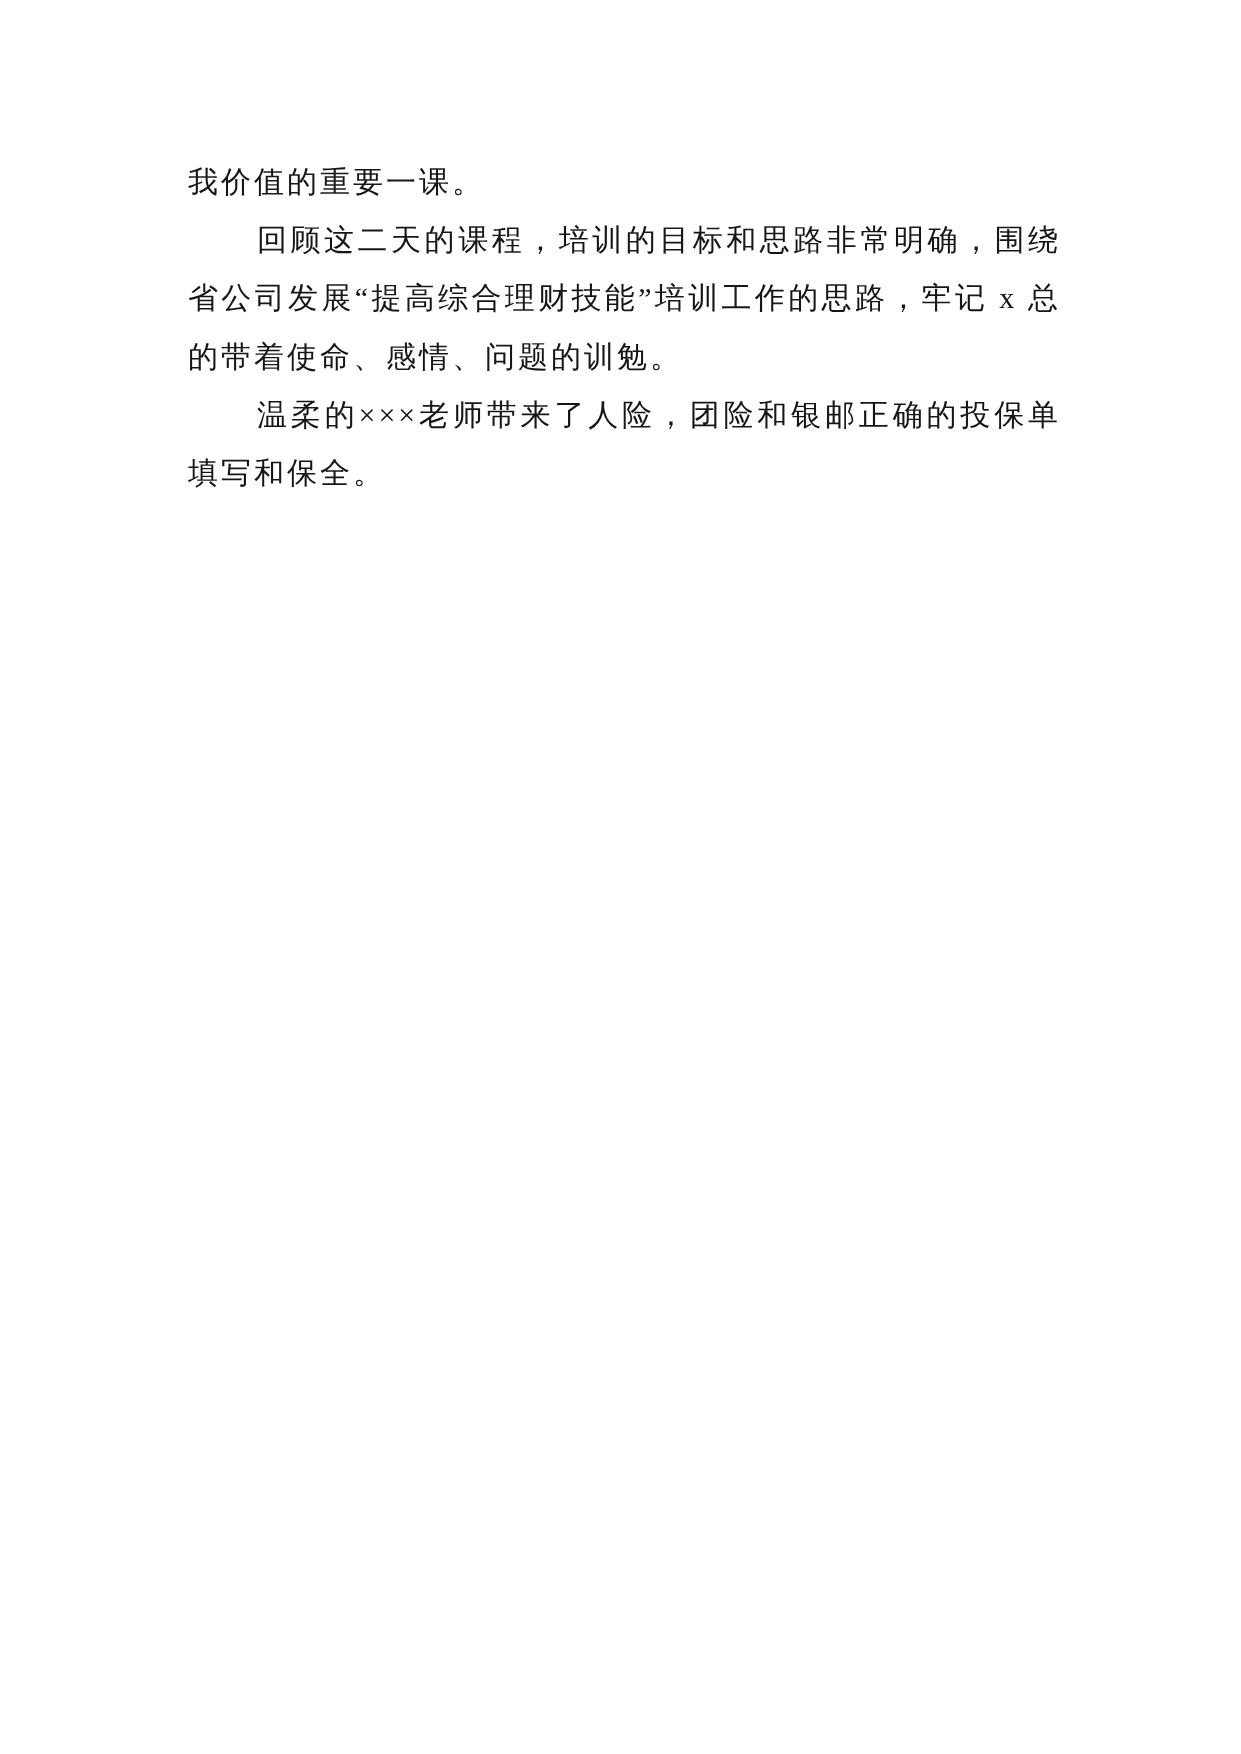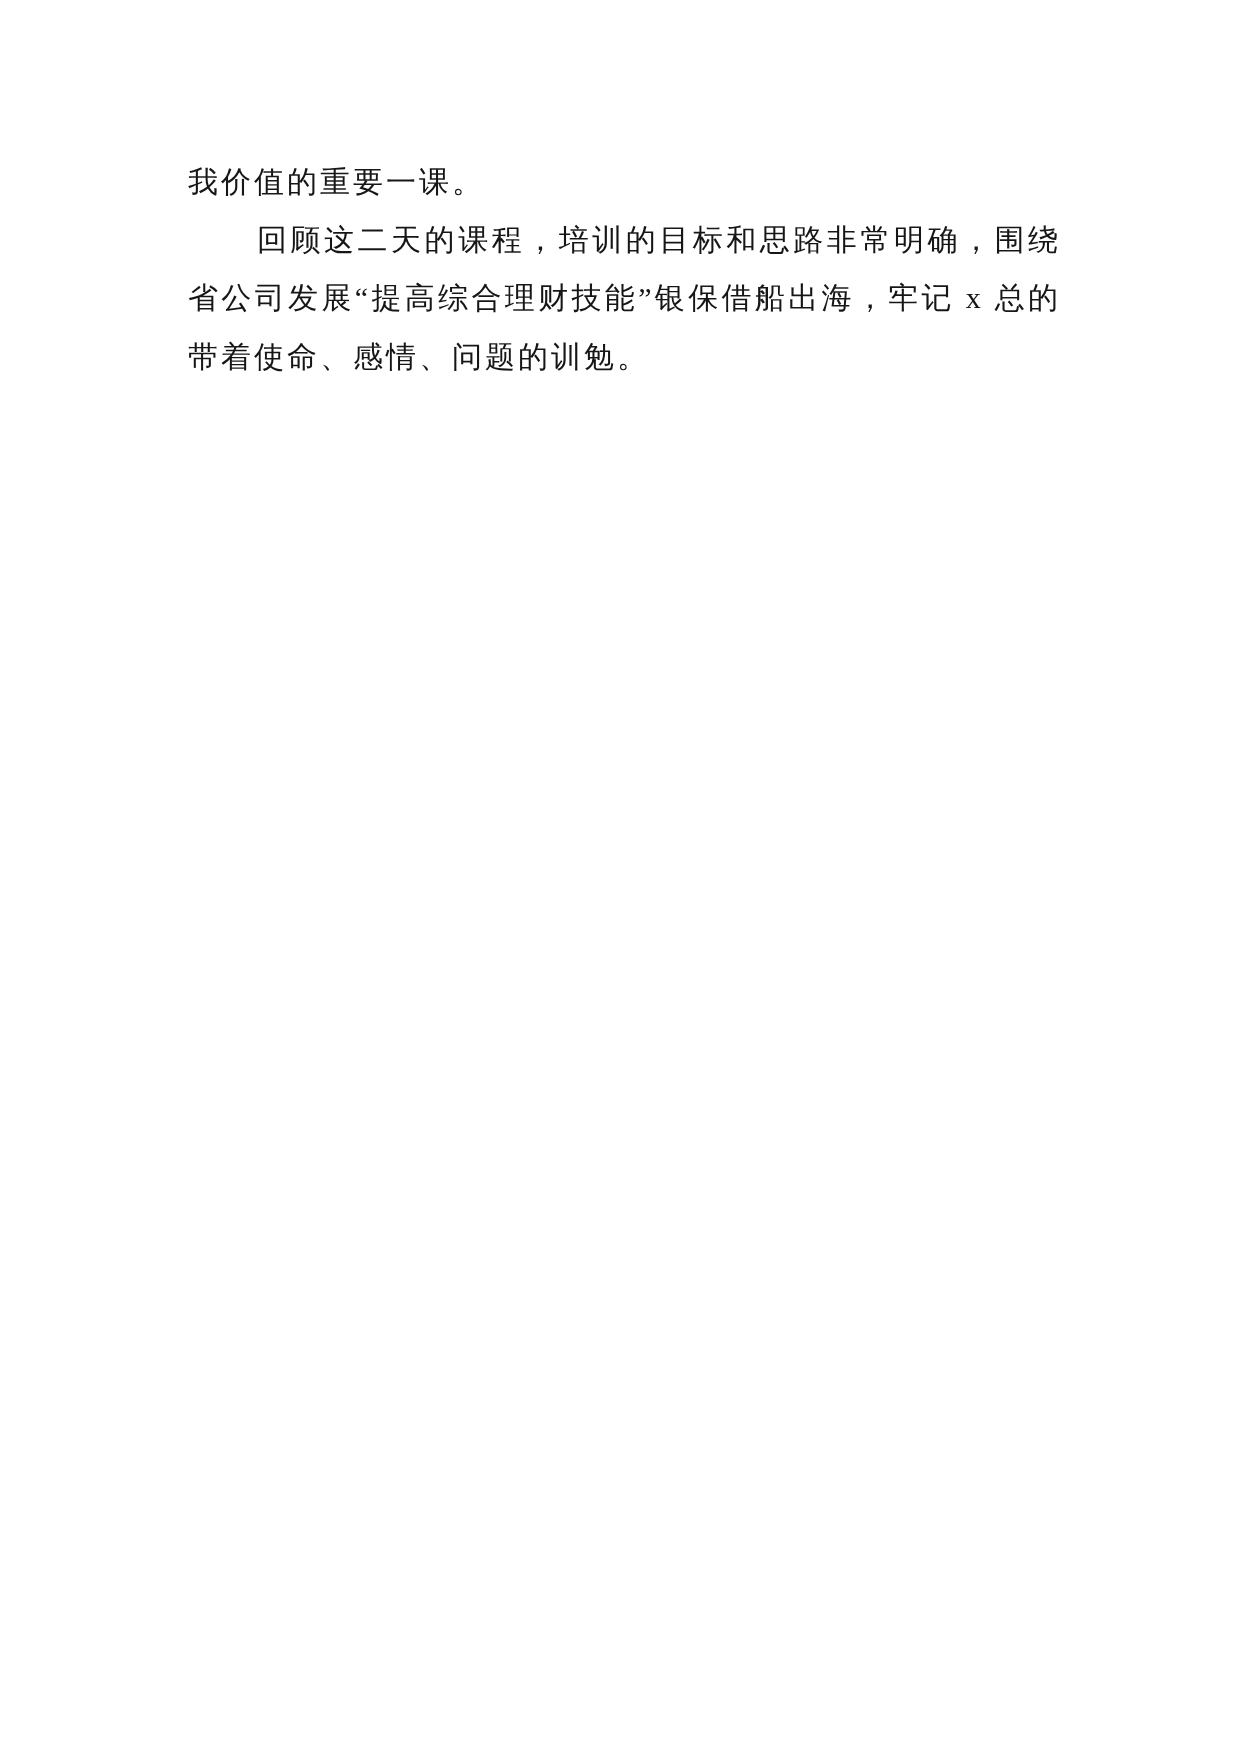--- a/index.html
+++ b/index.html
@@ -36,15 +36,16 @@
   }
   .para { text-indent: 0; }
   .para.indent { text-indent: 69px; }
 </style>
 </head>
 <body>
 
 <div class="page">
   <div class="text-block">
     <p class="para">我价值的重要一课。</p>
-    <p class="para indent">回顾这二天的课程，培训的目标和思路非常明确，围绕省公司发展“提高综合理财技能”银保借船出海，牢记 x 总的带着使命、感情、问题的训勉。</p>
+    <p class="para indent">回顾这二天的课程，培训的目标和思路非常明确，围绕省公司发展“提高综合理财技能”培训工作的思路，牢记 x 总的带着使命、感情、问题的训勉。</p>
+    <p class="para indent">温柔的×××老师带来了人险，团险和银邮正确的投保单填写和保全。</p>
   </div>
 </div>
 
 </body></html>

